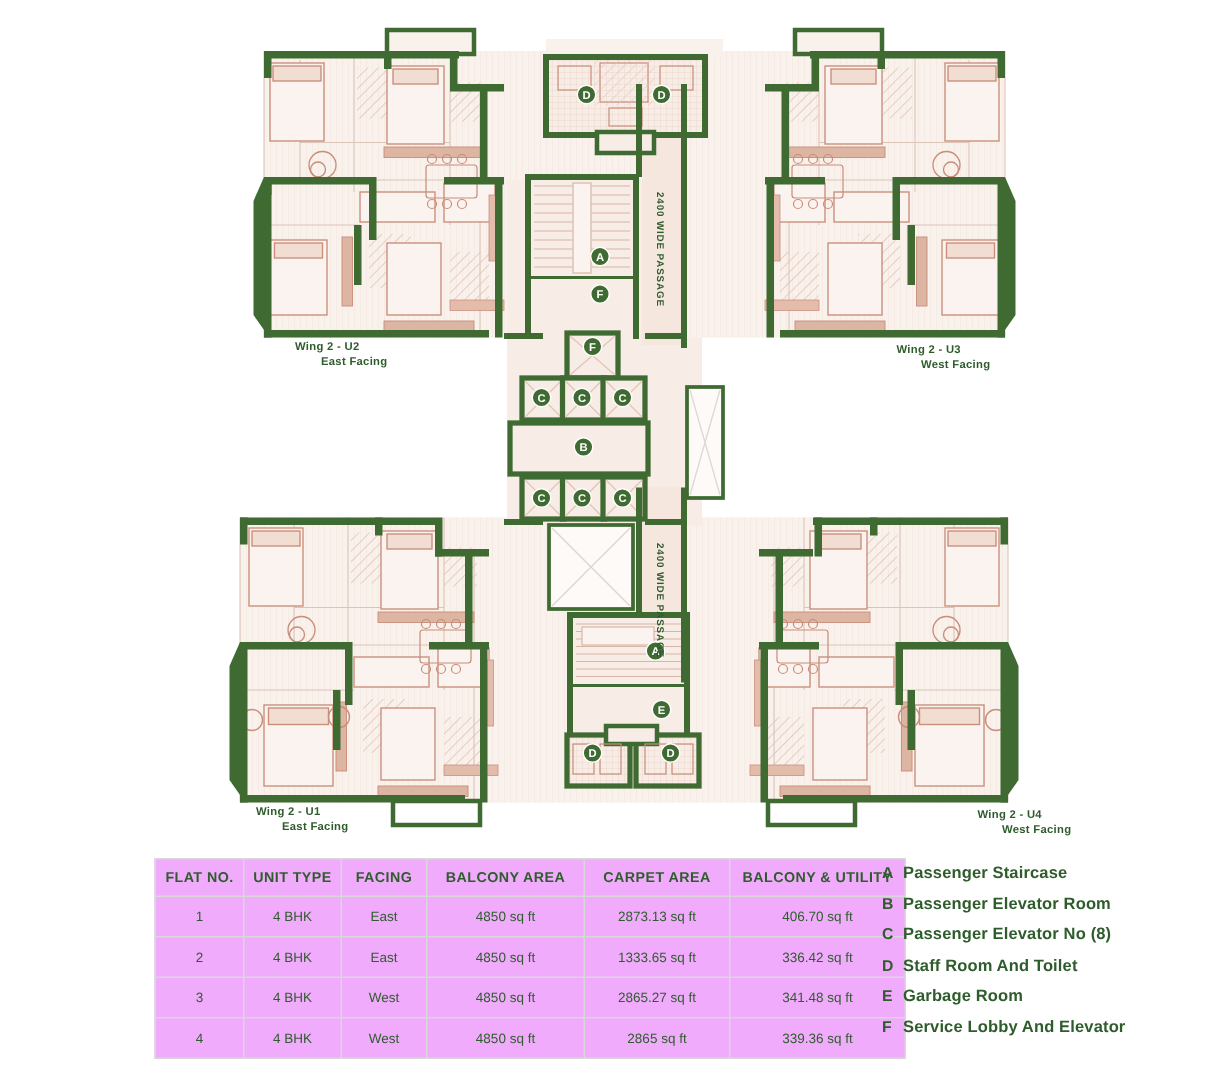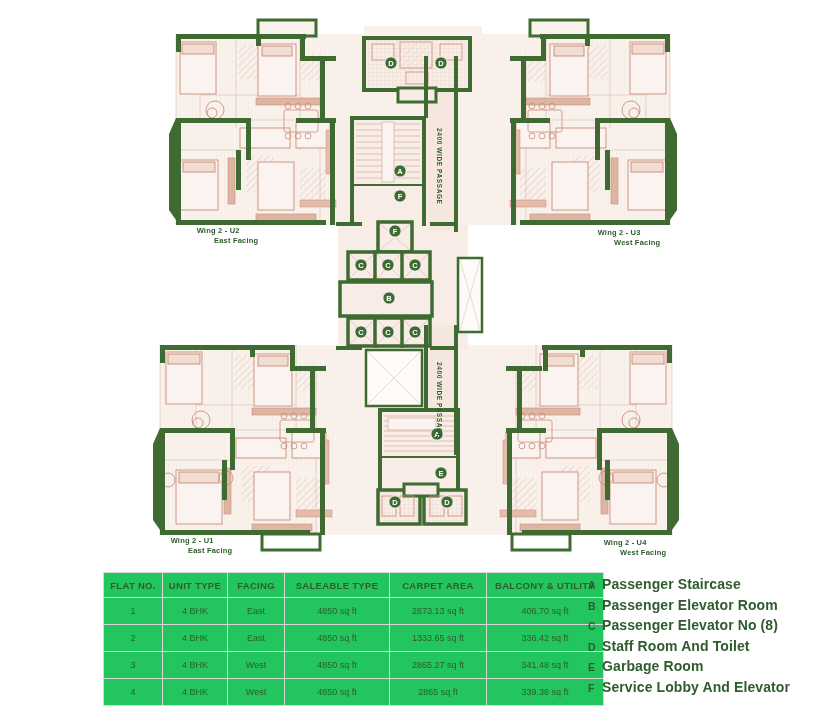--- a/index.html
+++ b/index.html
@@ -25,21 +25,21 @@
     line-height:10px;
     color:#2f5c2c;
     letter-spacing:.2px;
     white-space:nowrap;
     text-align:center;
   }
   .wing-label .sub{font-weight:bold;padding-left:36px;}
   #wing-u2{left:178px;top:226px;}
   #wing-u3{left:578px;top:228px;}
   #wing-u1{left:152px;top:536px;}
-  #wing-u4{left:584px;top:538px;}
+  #wing-u4{left:632px;top:538px;}
 
   
   .passage-label{
     position:absolute;
     font-size:6.5px;
     font-weight:bold;
     letter-spacing:.6px;
     color:#2f5c2c;
     white-space:nowrap;
     transform-origin:0 0;
@@ -51,21 +51,21 @@
   #bottom{
     position:absolute;
     left:0;top:566px;width:818px;height:153px;
   }
 
   
   #unit-table{
     position:absolute;
     left:103px;top:6px;
     border-collapse:collapse;
-    background:#22c55e;
+    background:#f0abfc;
   }
   #unit-table th,#unit-table td{
     border:1px solid #d8d8d8;
     text-align:center;
     color:#2f5c2c;
     padding:0;
     height:26px;
     vertical-align:middle;
   }
   #unit-table th{
@@ -97,21 +97,21 @@
     height:20.5px;
   }
   .legend-key{
     width:14px;
     font-size:10.5px;
     font-weight:bold;
     color:#2f5c2c;
     flex:0 0 14px;
   }
   .legend-text{
-    font-size:14px;
+    font-size:11px;
     font-weight:bold;
     color:#2f5c2c;
     letter-spacing:.1px;
     white-space:nowrap;
   }
 </style>
 </head>
 <body>
 
 <div id="page">
@@ -629,21 +629,21 @@
   <div class="passage-label" id="passage-bottom">2400 WIDE PASSAGE</div>
 
   <div id="bottom">
 
     <table id="unit-table">
       <thead>
         <tr>
           <th class="c-flat">FLAT NO.</th>
           <th class="c-type">UNIT TYPE</th>
           <th class="c-face">FACING</th>
-          <th class="c-sale">SALEABLE TYPE</th>
+          <th class="c-sale">BALCONY AREA</th>
           <th class="c-carpet">CARPET AREA</th>
           <th class="c-balc">BALCONY &amp; UTILITY</th>
         </tr>
       </thead>
       <tbody>
         <tr>
           <td>1</td>
           <td>4 BHK</td>
           <td>East</td>
           <td>4850 sq ft</td>

